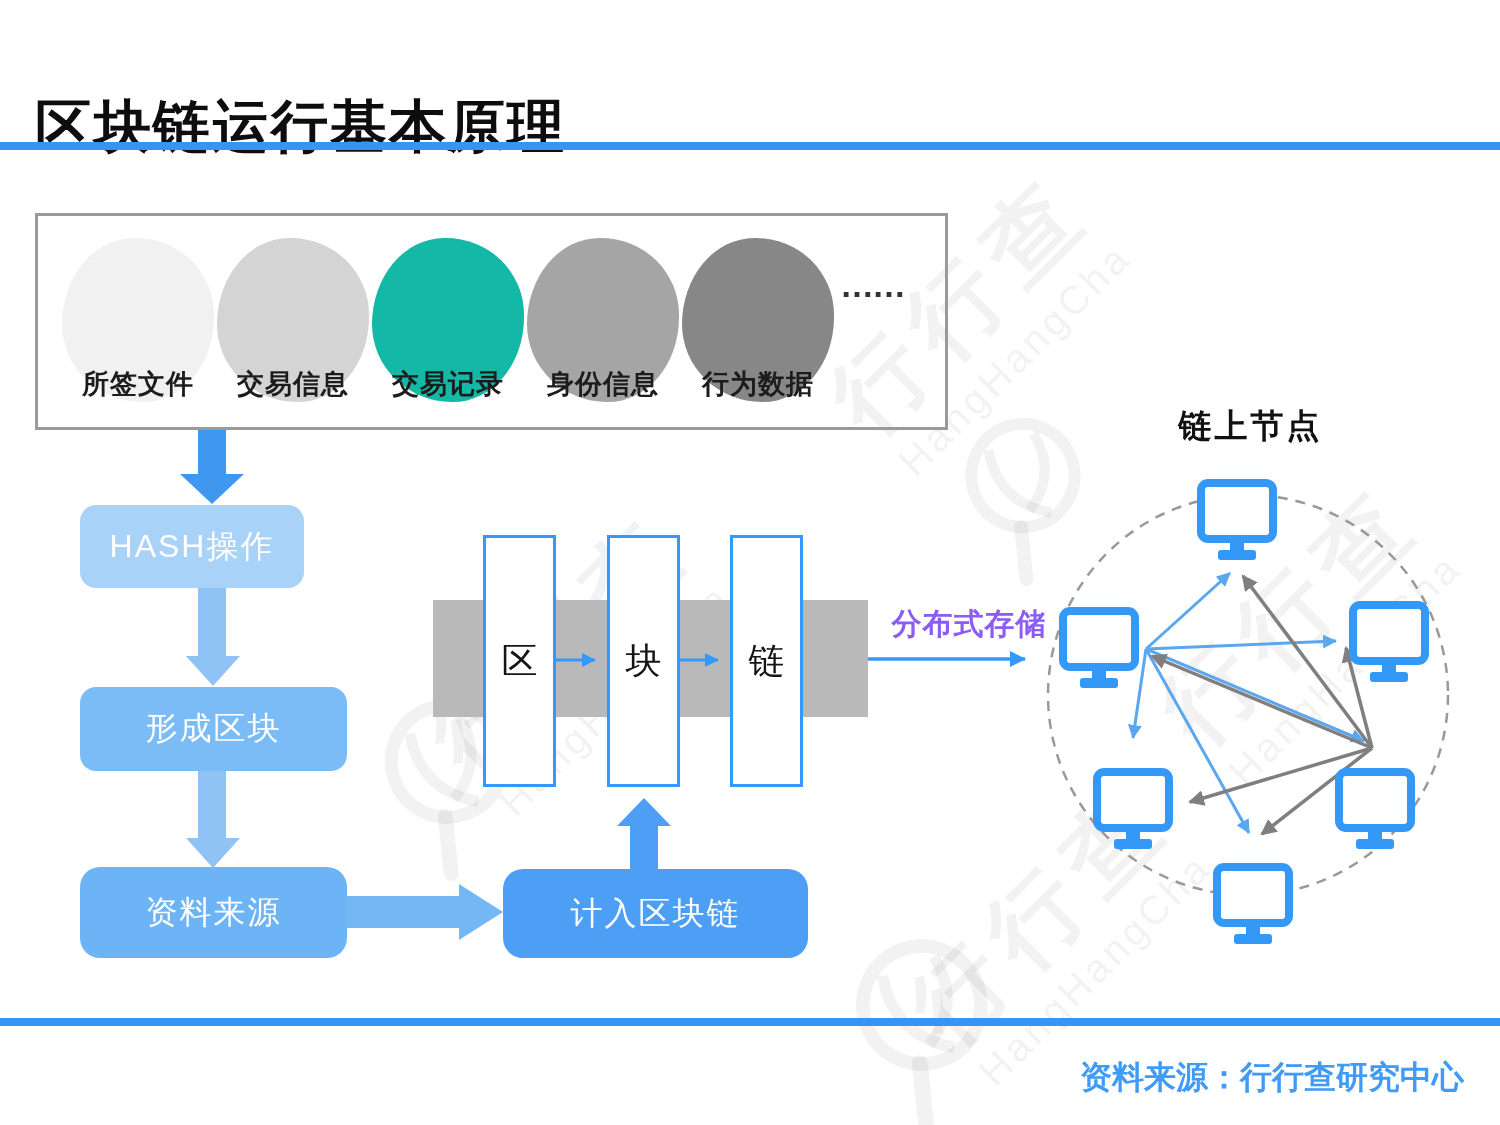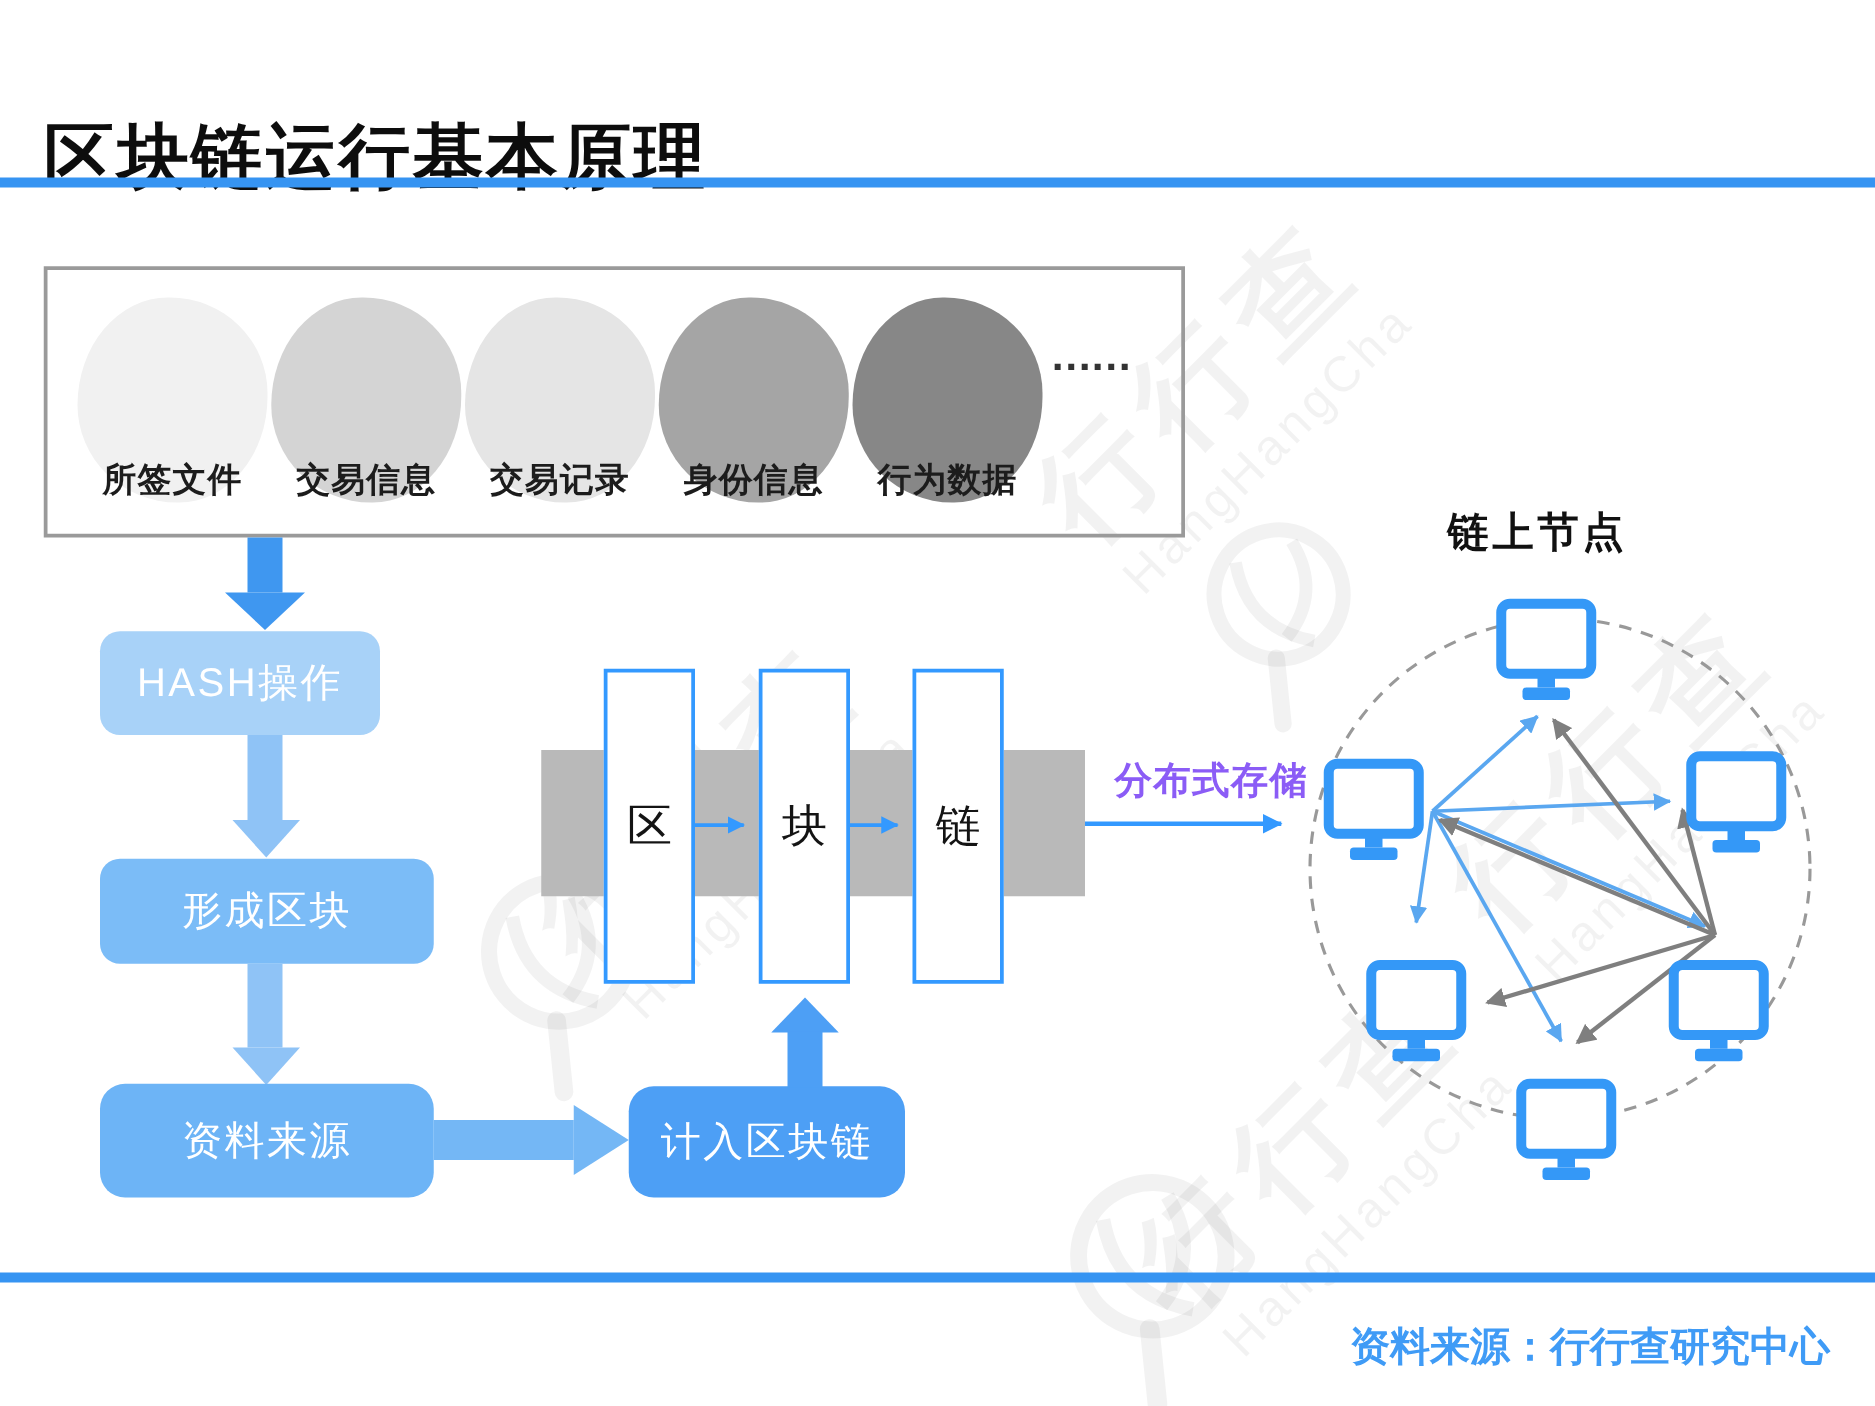--- a/index.html
+++ b/index.html
@@ -31,33 +31,33 @@
   .src-ellipsis{position:absolute; left:802px; top:50px; font-size:34px; font-weight:700;
     color:#333; letter-spacing:-2px;}
   
   .shaft{position:absolute; z-index:2;}
   .tri{position:absolute; width:0; height:0; z-index:2;}
   .flow-box{position:absolute; z-index:2; display:flex; align-items:center; justify-content:center;
     color:#ffffff; font-size:32px; font-weight:500; letter-spacing:2px; border-radius:16px;}
   .fb-hash{left:80px; top:505px; width:224px; height:83px;}
   .fb-sign{left:80px; top:687px; width:267px; height:84px;}
   .fb-form{left:80px; top:867px; width:267px; height:91px; border-radius:20px;}
-  .fb-record{left:503px; top:869px; width:221px; height:89px; border-radius:20px;justify-content:center;}
+  .fb-record{left:503px; top:869px; width:305px; height:89px; border-radius:20px;justify-content:center;}
   
   .band{position:absolute; left:433px; top:600px; width:435px; height:117px; z-index:1;}
   .col{position:absolute; top:535px; width:67px; height:246px; background:#ffffff;
     border:3px solid #3399ff; z-index:2; display:flex; align-items:center; justify-content:center;}
   .col span{font-size:36px; font-weight:500; color:#141414;}
   .col1{left:483px;} .col2{left:607px;} .col3{left:730px;}
   .connectors{position:absolute; left:450px; top:642px; z-index:3;}
   .storage-arrow{position:absolute; left:860px; top:640px; z-index:2;}
   .storage-label{position:absolute; left:878px; top:604px; width:182px; text-align:center;
     font-size:30px; font-weight:600; color:#8b5cf6; z-index:2; letter-spacing:1px;}
   
-  .net-title{position:absolute; left:1158px; top:404px; width:185px; text-align:left;
+  .net-title{position:absolute; left:1158px; top:404px; width:185px; text-align:center;
     font-size:33px; font-weight:600; color:#111; z-index:2; letter-spacing:3px;}
   .network{position:absolute; left:1020px; top:440px; z-index:2;}
   
   .copyright{position:absolute; left:40px; top:1044px; font-size:31px; z-index:2; letter-spacing:1px;}
   .source{position:absolute; right:36px; top:1044px; font-size:32px; font-weight:700; z-index:2;margin-top:12px;}
 </style>
 </head>
 <body>
 
 <div class="page">
@@ -102,21 +102,21 @@
   <h1 class="title">区块链运行基本原理</h1>
   <div class="rule top" style="background-color: rgb(54, 148, 242);"></div>
 
   <div class="src-box">
     <div class="src-circle" style="left: 24px; background-color: rgb(241, 241, 241);">
       <span>所签文件</span>
       </div>
     <div class="src-circle" style="left: 179px; background-color: rgb(212, 212, 212);">
       <span>交易信息</span>
       </div>
-    <div class="src-circle" style="left: 334px; background-color: #e5e5e5;">
+    <div class="src-circle" style="left: 334px; background-color: #14b8a6;">
       <span>交易记录</span>
       </div>
     <div class="src-circle" style="left: 489px; background-color: rgb(165, 165, 165);">
       <span>身份信息</span>
       </div>
     <div class="src-circle" style="left: 644px; background-color: rgb(135, 135, 135);">
       <span>行为数据</span>
       </div>
     <div class="src-ellipsis">……</div>
   </div>

